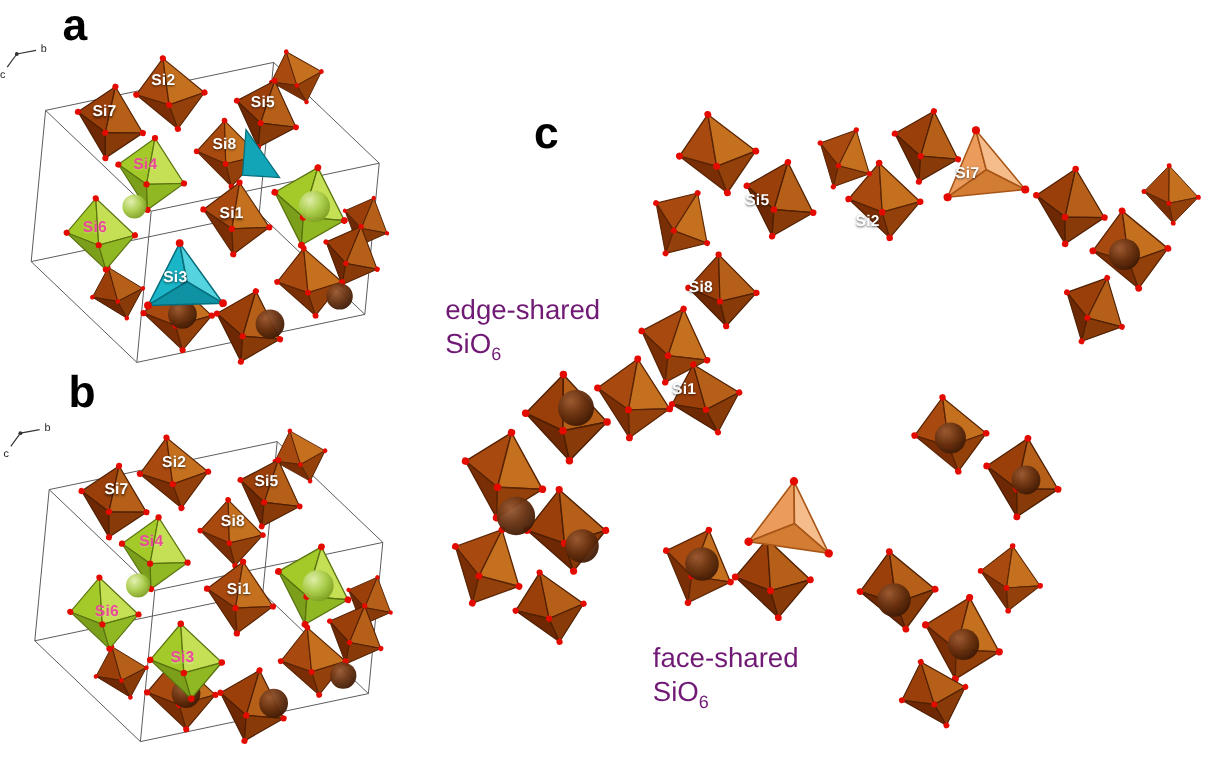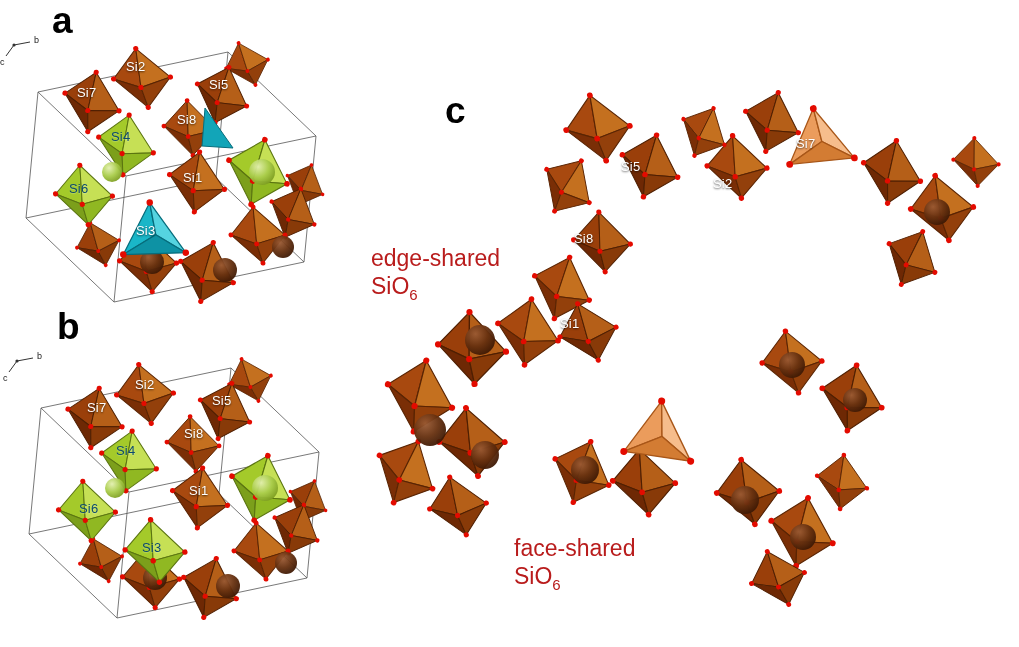--- a/index.html
+++ b/index.html
@@ -1,25 +1,25 @@
 <!DOCTYPE html>
 <html><head>
 <meta charset="utf-8">
 <style>
   *{box-sizing:border-box}
   html,body{margin:0;padding:0;background:#fff}
   .stage{position:relative;width:1019px;height:647px;background:#ffffff;
          font-family:"Liberation Sans",sans-serif;overflow:hidden}
   .art{position:absolute;left:0;top:0}
   .panel-letter{position:absolute;font-weight:bold;font-size:37px;color:#000;line-height:1}
-  .site{position:absolute;font-weight:normal;font-size:13px;color:#fff;
+  .site{position:absolute;font-weight:bold;font-size:13px;color:#fff;
         text-shadow:0 1px 2px rgba(0,0,0,.65);white-space:nowrap;letter-spacing:.2px}
-  .site.dark{color:#0c4a6e;text-shadow:0 1px 1px rgba(255,255,255,.25)}
+  .site.dark{color:#ec4899;text-shadow:0 1px 1px rgba(255,255,255,.25)}
   .axis-letter{position:absolute;font-size:9px;color:#222;line-height:1}
-  .note{position:absolute;font-size:23px;color:#b91c1c;line-height:1.22;white-space:nowrap}
+  .note{position:absolute;font-size:23px;color:#701a75;line-height:1.22;white-space:nowrap}
   .note sub{font-size:15px}
   
   .br1{--c1:#a8490f;--c2:#c4701f;--c3:#7a2e06;--c4:#93400b;--e:#5a2403}
   .br2{--c1:#9a3f0a;--c2:#b55f18;--c3:#6e2804;--c4:#883a08;--e:#4f1f02}
   .gr {--c1:#a4ca2a;--c2:#c6e055;--c3:#7c9f1b;--c4:#90b822;--e:#5a7410}
   .cy {--c1:#1ab6c8;--c2:#55d4e0;--c3:#0e92a4;--c4:#14a6b7;--e:#066d7c}
   .or {--c1:#eb9c5c;--c2:#f6bd8c;--c3:#d37c33;--c4:#e08a48;--e:#a85618}
 </style>
 </head>
 <body>
@@ -200,18 +200,18 @@
   <div class="site" style="left:621px;top:159px">Si5</div>
   <div class="site" style="left:713px;top:176px">Si2</div>
   <div class="site" style="left:796px;top:136px">Si7</div>
   <div class="site" style="left:574px;top:231px">Si8</div>
   <div class="site" style="left:560px;top:316px">Si1</div>
 
   <div class="note" style="left:371px;top:244px">
     <span>edge-shared</span><br>
     <span>SiO</span><sub>6</sub>
   </div>
-  <div class="note" style="left:514px;top:534px">
+  <div class="note" style="left:544px;top:534px">
     <span>face-shared</span><br>
     <span>SiO</span><sub>6</sub>
   </div>
 
 </div>
 
 </body></html>

